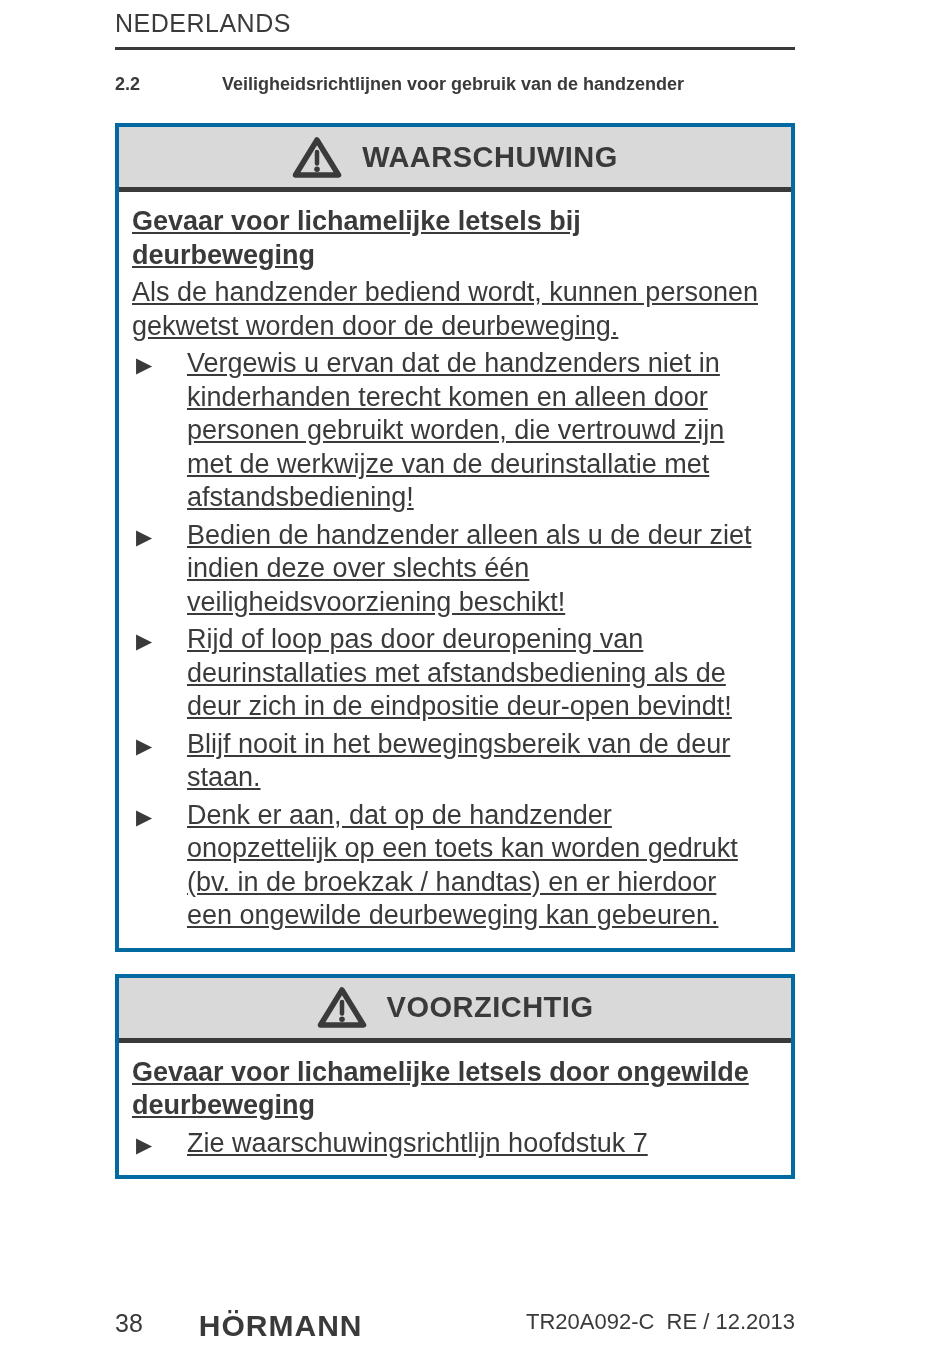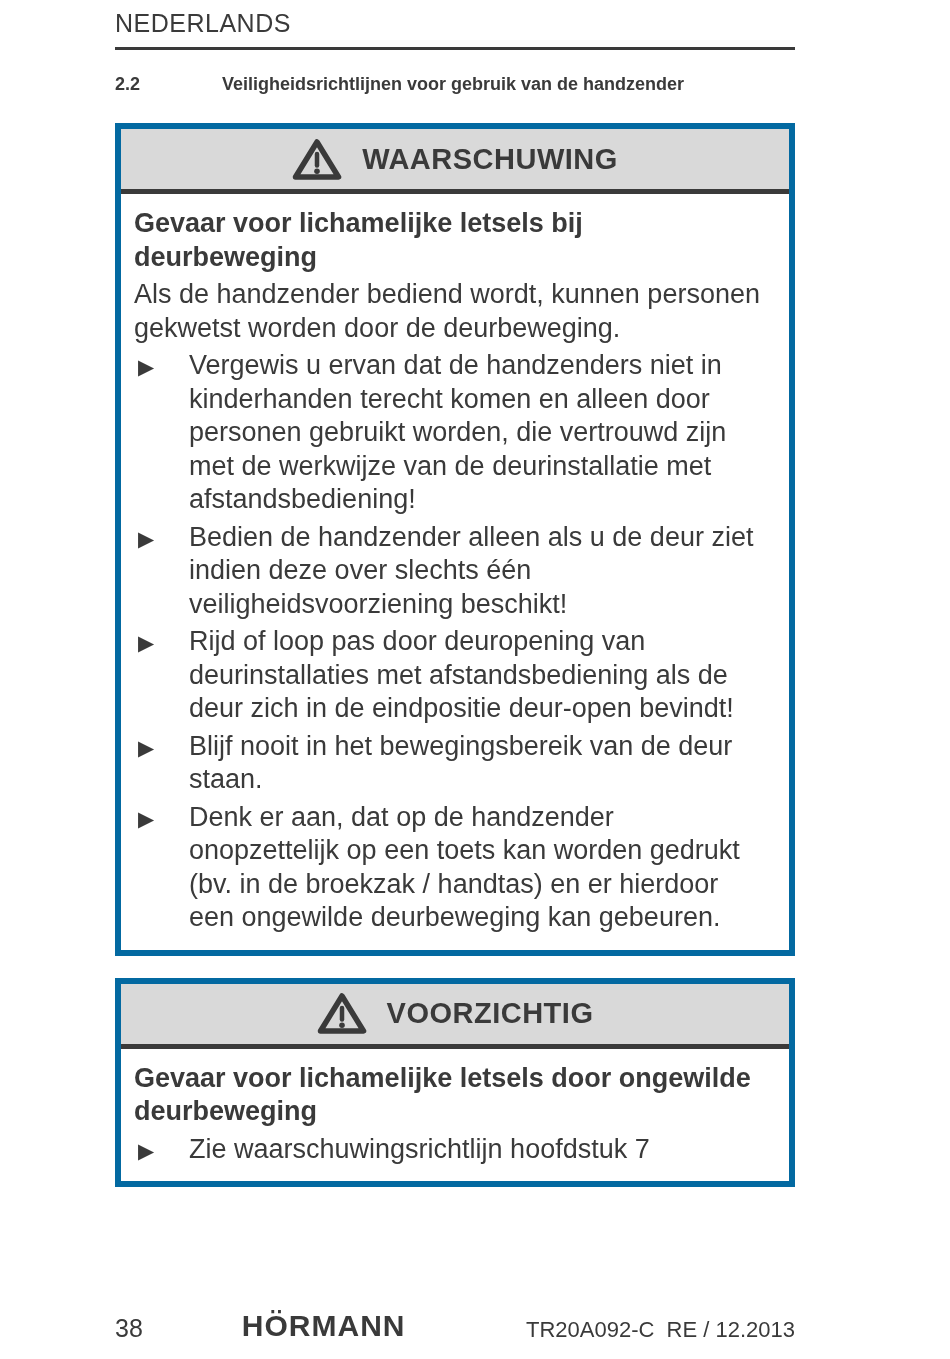--- a/index.html
+++ b/index.html
@@ -44,21 +44,21 @@
     line-height: 33px;
   }
   .section-number {
     width: 107px;
     flex-shrink: 0;
   }
   .section-title { flex: 1; }
 
   
   .warnbox {
-    border: 6px solid #0369a1;
+    border: 4px solid #0369a1;
     margin-top: 22px;
     background: #ffffff;
   }
   .warnbox-header {
     background: #d9d9d9;
     border-bottom: 5px solid #3a3a3a;
     height: 60px;
     display: flex;
     align-items: center;
     justify-content: center;
@@ -69,20 +69,21 @@
   }
   .tri-icon {
     width: 50px;
     height: 45px;
     display: block;
   }
   .warnbox-body {
     padding: 13px 25px 15px 13px;
     font-size: 27px;
     line-height: 33.5px;
+    text-decoration: underline;
   }
   .warnbox-title {
     font-weight: bold;
   }
   .warnbox-intro {
     margin-top: 4px;
   }
   .bullets {
     list-style: none;
     margin: 0;
@@ -102,22 +103,21 @@
 
   .caution-box { }
 
   
   .footer {
     position: absolute;
     left: 115px;
     right: 155px;
     bottom: 16px;
     display: flex;
-    align-items: flex-end;
-    gap: 43px;
+    align-items: flex-start;
   }
   .page-number {
     font-size: 25px;
   }
   .logo {
     margin-left: 56px;
     font-size: 30px;
     font-weight: 800;
     letter-spacing: 1px;
   }

